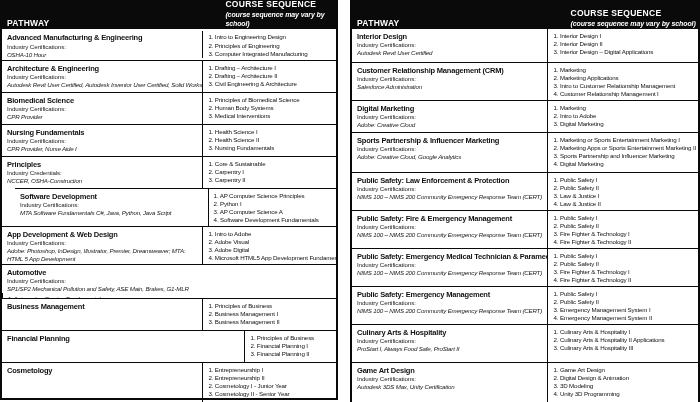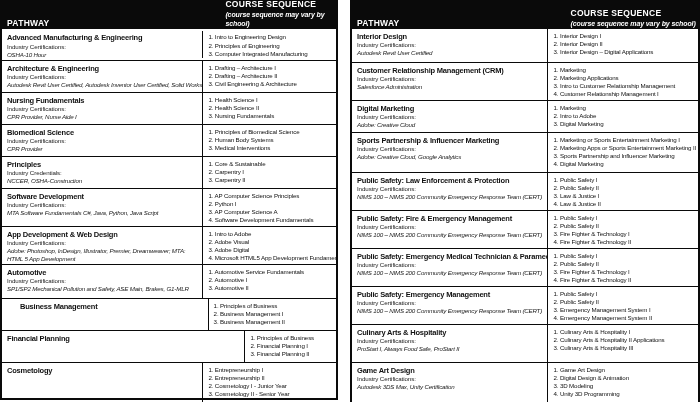--- a/index.html
+++ b/index.html
@@ -89,55 +89,55 @@
             <div class="pw-certline">Autodesk Revit User Certified, Autodesk Inventor User Certified, Solid Works</div>
           </div>
           <div class="course-cell">
             <div class="course-line">1. Drafting – Architecture I</div>
             <div class="course-line">2. Drafting – Architecture II</div>
             <div class="course-line">3. Civil Engineering &amp; Architecture</div>
           </div>
         </div>
         <div class="row" style="height: 32px;">
           <div class="pathway-cell">
+            <div class="pw-title">Biomedical Science</div>
+            <div class="pw-certlabel">Industry Certifications:</div>
+            <div class="pw-certline">CPR Provider</div>
+          </div>
+          <div class="course-cell">
+            <div class="course-line">1. Principles of Biomedical Science</div>
+            <div class="course-line">2. Human Body Systems</div>
+            <div class="course-line">3. Medical Interventions</div>
+          </div>
+        </div>
+        <div class="row" style="height: 32px;">
+          <div class="pathway-cell">
             <div class="pw-title">Nursing Fundamentals</div>
             <div class="pw-certlabel">Industry Certifications:</div>
             <div class="pw-certline">CPR Provider, Nurse Aide I</div>
           </div>
           <div class="course-cell">
             <div class="course-line">1. Health Science I</div>
             <div class="course-line">2. Health Science II</div>
             <div class="course-line">3. Nursing Fundamentals</div>
           </div>
         </div>
         <div class="row" style="height: 32px;">
           <div class="pathway-cell">
-            <div class="pw-title">Biomedical Science</div>
-            <div class="pw-certlabel">Industry Certifications:</div>
-            <div class="pw-certline">CPR Provider</div>
-          </div>
-          <div class="course-cell">
-            <div class="course-line">1. Principles of Biomedical Science</div>
-            <div class="course-line">2. Human Body Systems</div>
-            <div class="course-line">3. Medical Interventions</div>
-          </div>
-        </div>
-        <div class="row" style="height: 32px;">
-          <div class="pathway-cell">
             <div class="pw-title">Principles</div>
             <div class="pw-certlabel">Industry Credentials:</div>
             <div class="pw-certline">NCCER, OSHA-Construction</div>
           </div>
           <div class="course-cell">
             <div class="course-line">1. Core &amp; Sustainable</div>
             <div class="course-line">2. Carpentry I</div>
             <div class="course-line">3. Carpentry II</div>
           </div>
         </div>
-        <div class="row" style="height: 38px;">
+        <div class="row" style="height: 38px; margin-left: 13px;">
           <div class="pathway-cell">
             <div class="pw-title">Software Development</div>
             <div class="pw-certlabel">Industry Certifications:</div>
             <div class="pw-certline">MTA Software Fundamentals C#, Java, Python, Java Script</div>
           </div>
           <div class="course-cell">
             <div class="course-line">1. AP Computer Science Principles</div>
             <div class="course-line">2. Python I</div>
             <div class="course-line">3. AP Computer Science A</div>
             <div class="course-line">4. Software Development Fundamentals</div>
@@ -150,33 +150,33 @@
             <div class="pw-certline">Adobe: Photoshop, InDesign, Illustrator, Premier, Dreamweaver; MTA:</div>
             <div class="pw-certline">HTML 5 App Development</div>
           </div>
           <div class="course-cell">
             <div class="course-line">1. Intro to Adobe</div>
             <div class="course-line">2. Adobe Visual</div>
             <div class="course-line">3. Adobe Digital</div>
             <div class="course-line">4. Microsoft HTML5 App Development Fundamentals</div>
           </div>
         </div>
-        <div class="row" style="height: 34px;">
+        <div class="row" style="height: 34px; flex-direction: column;">
           <div class="pathway-cell">
             <div class="pw-title">Automotive</div>
             <div class="pw-certlabel">Industry Certifications:</div>
             <div class="pw-certline">SP1/SP2 Mechanical Pollution and Safety, ASE Main, Brakes, G1-MLR</div>
           </div>
           <div class="course-cell">
             <div class="course-line">1. Automotive Service Fundamentals</div>
             <div class="course-line">2. Automotive I</div>
             <div class="course-line">3. Automotive II</div>
           </div>
         </div>
-        <div class="row" style="height: 32px; padding-left: 13px;">
+        <div class="row" style="height: 32px;">
           <div class="pathway-cell">
             <div class="pw-title">Business Management</div>
           </div>
           <div class="course-cell">
             <div class="course-line">1. Principles of Business</div>
             <div class="course-line">2. Business Management I</div>
             <div class="course-line">3. Business Management II</div>
           </div>
         </div>
         <div class="row" style="height: 32px; gap: 42px;">

